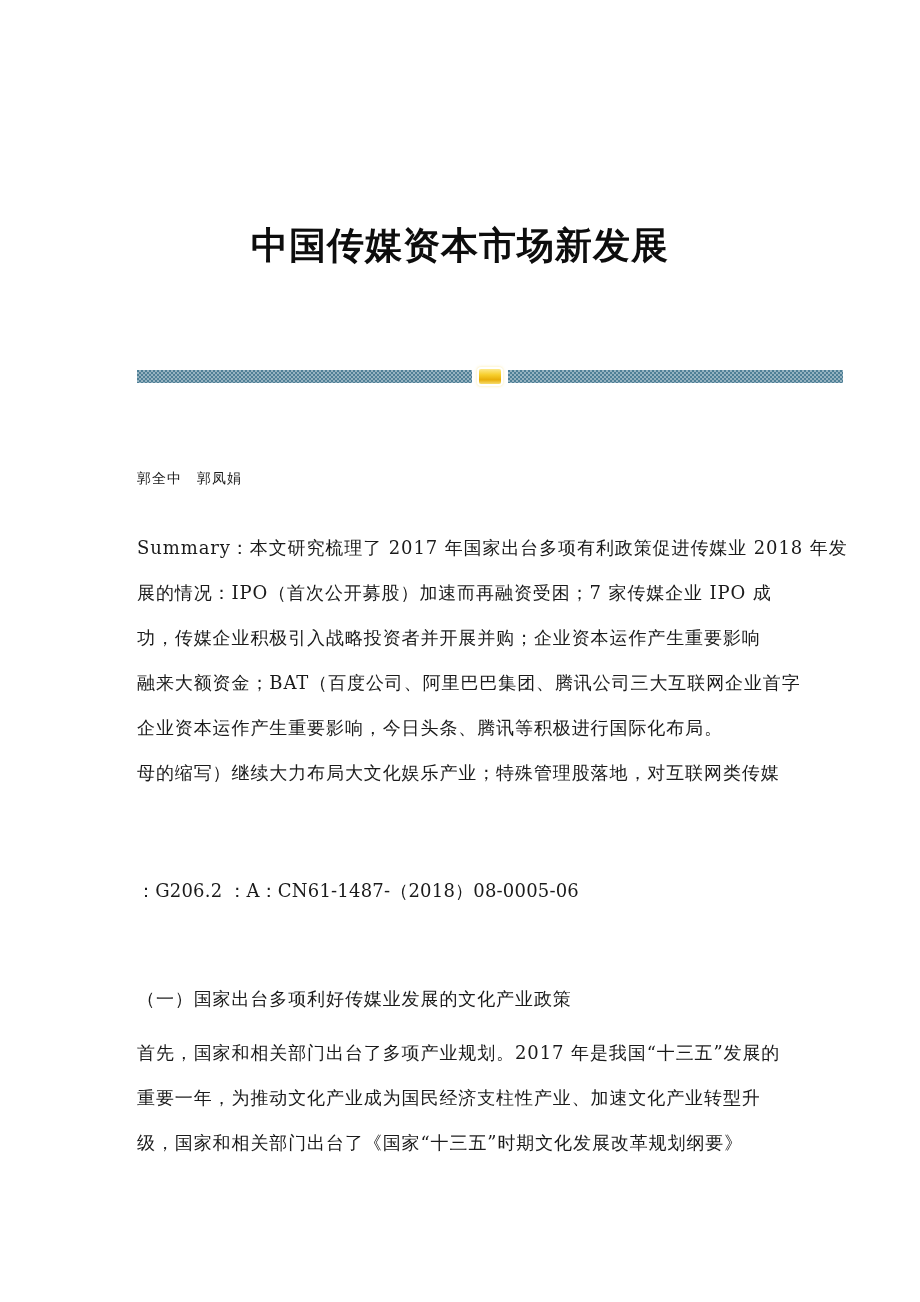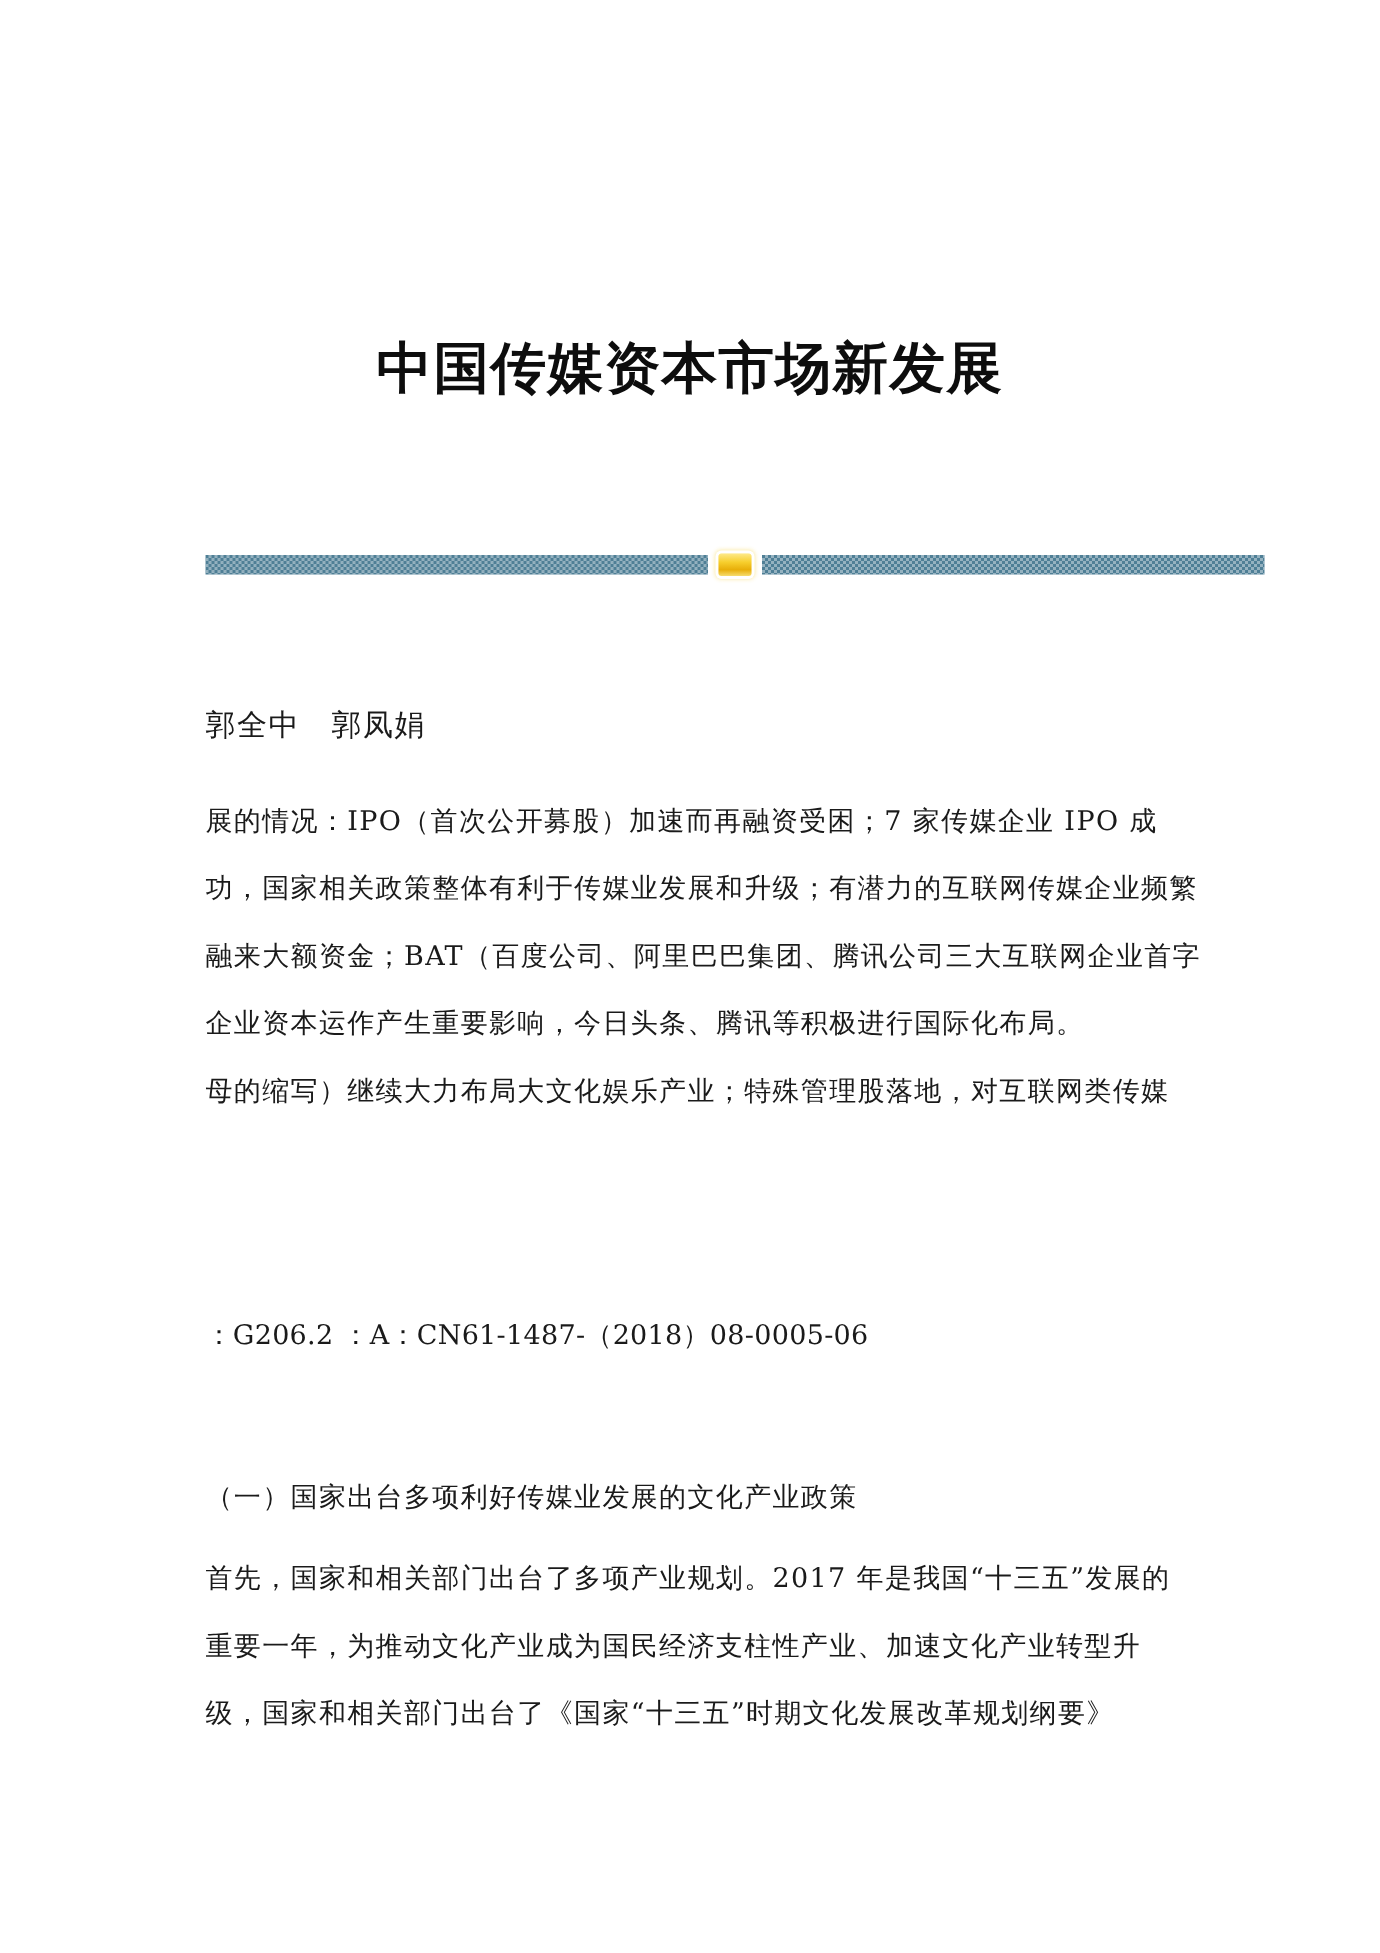--- a/index.html
+++ b/index.html
@@ -69,21 +69,21 @@
     background: linear-gradient(180deg, #fde98a 0%, #f7cf2e 38%, #e8ae09 72%, #f6dc6d 100%);
     box-shadow: 0 0 0 2px #ffffff, 0 0 3px 2px rgba(247,207,46,0.45);
   }
 
   
   .byline {
     position: absolute;
     left: 137px;
     top: 470px;
     font-family: "DejaVu Serif", "Liberation Serif", serif;
-    font-size: 20px;
+    font-size: 14px;
     color: #1a1a1a;
     letter-spacing: 1px;
     white-space: pre;
   }
 
   .block {
     position: absolute;
     left: 137px;
     width: 652px;
   }
@@ -116,22 +116,23 @@
 
   <div class="divider">
     <div class="divider-bar left"></div>
     <div class="divider-gem"></div>
     <div class="divider-bar right"></div>
   </div>
 
   <div class="byline">郭全中　郭凤娟</div>
 
   <div class="block" id="abstract-block">
+    <div class="line justify">Summary：本文研究梳理了 2017 年国家出台多项有利政策促进传媒业 2018 年发</div>
     <div class="line justify">展的情况：IPO（首次公开募股）加速而再融资受困；7 家传媒企业 IPO 成</div>
-    <div class="line justify">功，国家相关政策整体有利于传媒业发展和升级；有潜力的互联网传媒企业频繁</div>
+    <div class="line justify">功，传媒企业积极引入战略投资者并开展并购；企业资本运作产生重要影响</div>
     <div class="line justify">融来大额资金；BAT（百度公司、阿里巴巴集团、腾讯公司三大互联网企业首字</div>
     <div class="line justify">企业资本运作产生重要影响，今日头条、腾讯等积极进行国际化布局。</div>
     <div class="line justify">母的缩写）继续大力布局大文化娱乐产业；特殊管理股落地，对互联网类传媒</div>
   </div>
 
 
   <div class="block" id="classification-block">
     <div class="line">：G206.2 ：A：CN61-1487-（2018）08-0005-06</div>
   </div>
 

